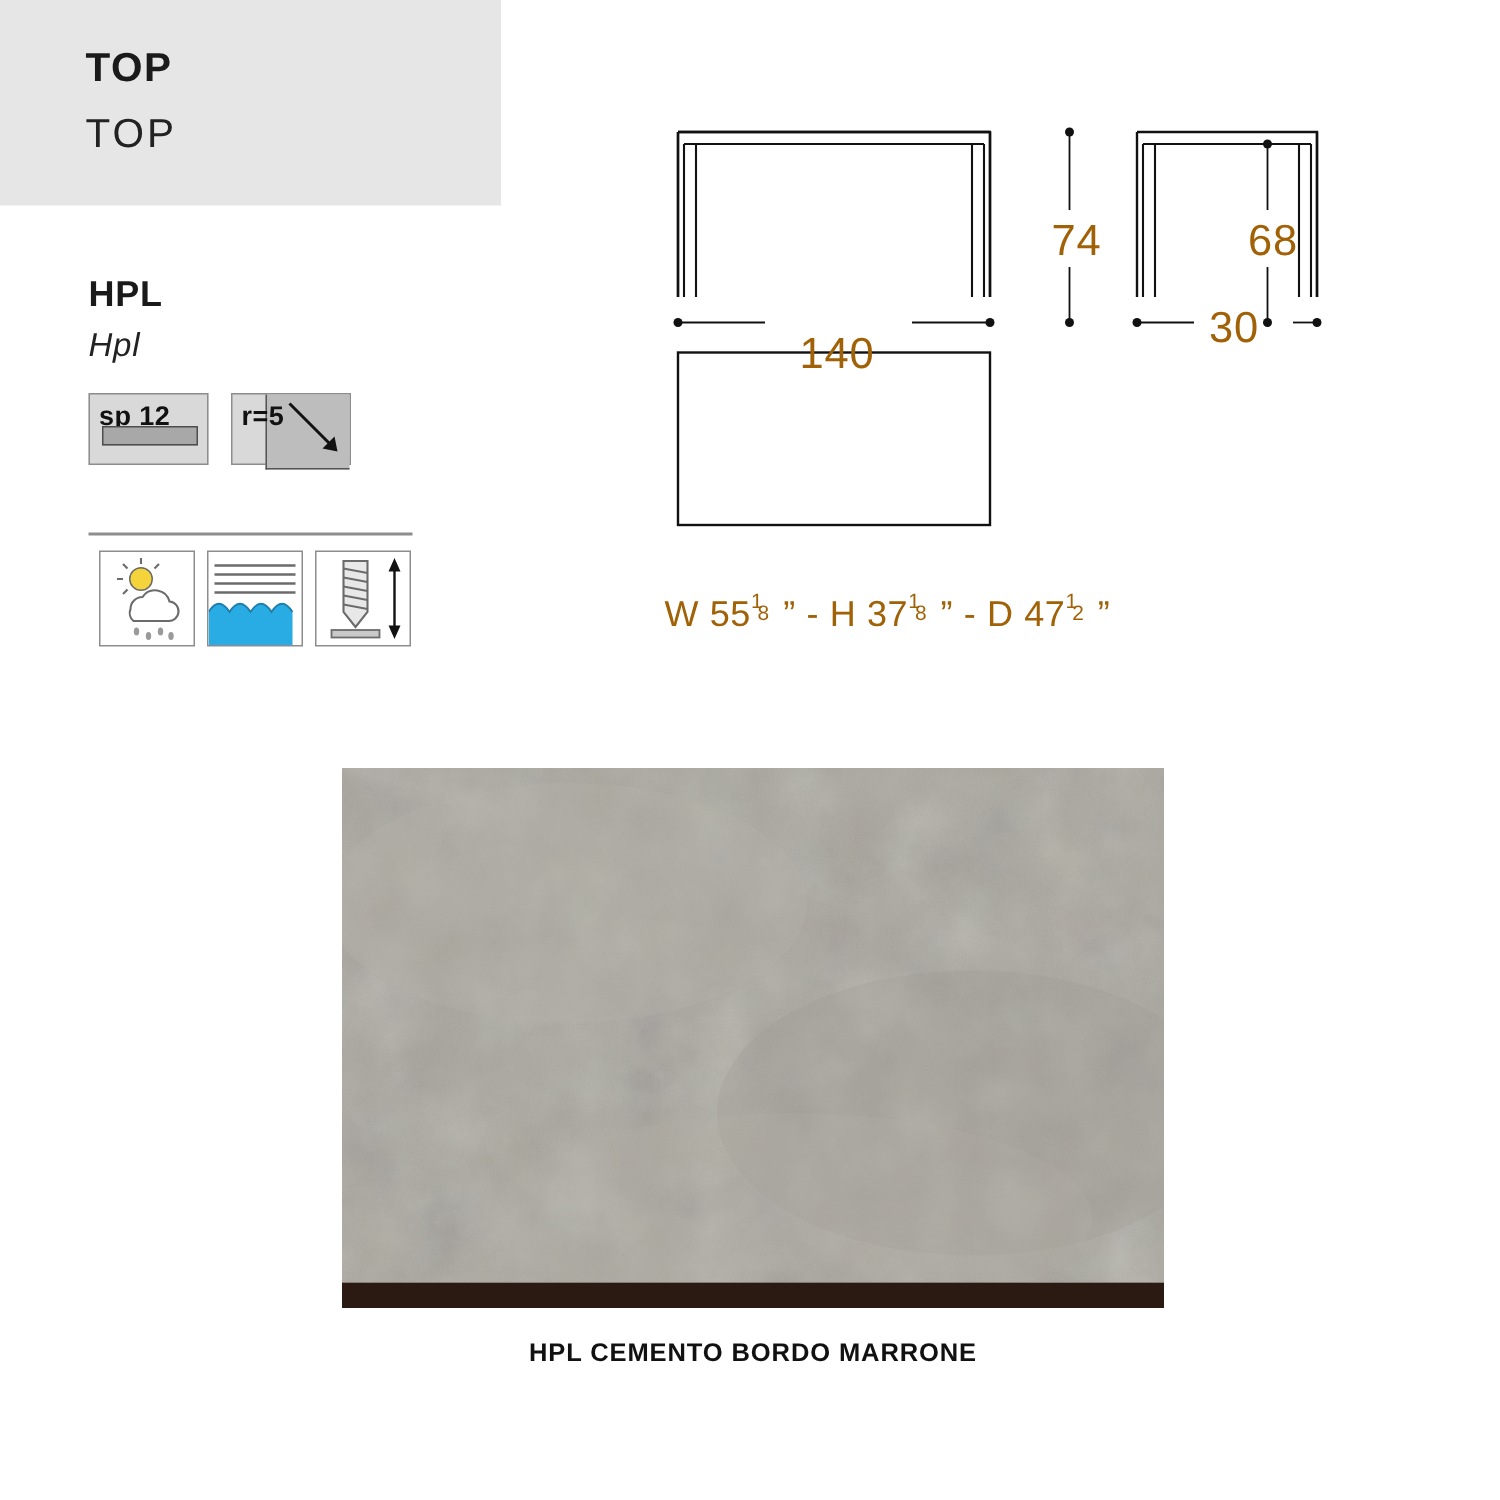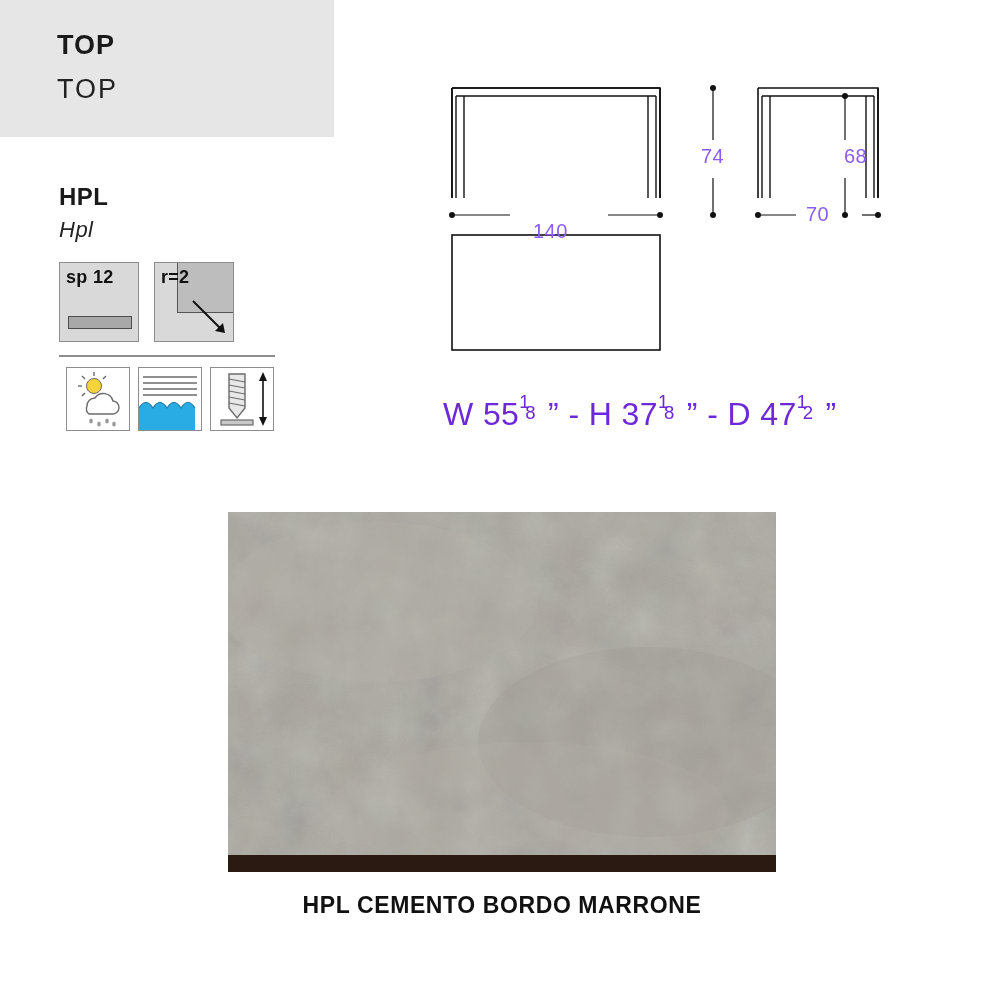--- a/index.html
+++ b/index.html
@@ -61,21 +61,21 @@
     font-size: 22px;
     font-style: italic;
     letter-spacing: 0.5px;
     color: #222;
   }
 
   
   .spec-box {
     position: absolute;
     width: 80px;
-    height: 80px;
+    height: 48px;
     border: 1.5px solid #8d8d8d;
     background: #d9d9d9;
     box-sizing: border-box;
   }
   .spec-box-1 { left: 59px; top: 262px; }
   .spec-box-2 { left: 154px; top: 262px; }
   .spec-label {
     position: absolute;
     left: 6px;
     top: 4px;
@@ -143,33 +143,33 @@
   .tech-area {
     position: absolute;
     left: 420px;
     top: 60px;
     width: 520px;
     height: 380px;
   }
   .dim-text {
     position: absolute;
     font-family: "Liberation Sans", sans-serif;
-    font-size: 20px;
-    color: #8b5cf6;
+    font-size: 29px;
+    color: #a16207;
     letter-spacing: 0.5px;
   }
 
   
   .inches-line {
     position: absolute;
     left: 443px;
     top: 396px;
-    font-size: 32px;
+    font-size: 24px;
     letter-spacing: 0.4px;
-    color: #6d28d9;
+    color: #a16207;
     white-space: nowrap;
   }
   .frac {
     display: inline-block;
     position: relative;
     width: 0.9em;
     height: 1em;
     vertical-align: -0.1em;
   }
   .frac .num {
@@ -207,21 +207,21 @@
     width: 548px;
     height: 17px;
     background: #2b1a12;
   }
   .swatch-caption {
     position: absolute;
     left: 228px;
     top: 892px;
     width: 548px;
     text-align: center;
-    font-size: 23px;
+    font-size: 17px;
     font-weight: bold;
     letter-spacing: 0.6px;
     color: #111;
   }
 </style>
 </head>
 <body>
 
 <div class="header-band"></div>
 <div class="header-title">TOP</div>
@@ -230,21 +230,21 @@
 <div class="mat-name">HPL</div>
 <div class="mat-name-it">Hpl</div>
 
 <div class="spec-box spec-box-1">
   <span class="spec-label">sp 12</span>
   <span class="sp-bar"></span>
 </div>
 
 <div class="spec-box spec-box-2">
   <span class="r-corner"></span>
-  <span class="spec-label">r=2</span>
+  <span class="spec-label">r=5</span>
   <svg class="r-arrow" viewBox="0 0 40 40">
     <line x1="4" y1="4" x2="32" y2="32" stroke="#111" stroke-width="2"></line>
     <polygon points="36,36 26,34 34,26" fill="#111"></polygon>
   </svg>
 </div>
 
 <div class="icon-divider"></div>
 
 <div class="icon-box icon-box-1">
   <svg width="62" height="62" viewBox="0 0 62 62">
@@ -345,22 +345,22 @@
     <circle cx="425" cy="155" r="3" fill="#111"></circle>
 
     <line x1="338" y1="155" x2="376" y2="155" stroke="#111" stroke-width="1.2"></line>
     <line x1="442" y1="155" x2="458" y2="155" stroke="#111" stroke-width="1.2"></line>
     <circle cx="338" cy="155" r="3" fill="#111"></circle>
     <circle cx="458" cy="155" r="3" fill="#111"></circle>
   </svg>
 
   <span class="dim-text" style="left:113px; top:160px;">140</span>
   <span class="dim-text" style="left:281px; top:85px;">74</span>
-  <span class="dim-text" style="left:424px; top:85px;">68</span>
-  <span class="dim-text" style="left:386px; top:143px;">70</span>
+  <span class="dim-text" style="left:412px; top:85px;">68</span>
+  <span class="dim-text" style="left:386px; top:143px;">30</span>
 </div>
 
 <div class="inches-line">
   <span>W 55</span><span class="frac"><span class="num">1</span><span class="den">8</span></span><span>”</span>
   <span>- H 37</span><span class="frac"><span class="num">1</span><span class="den">8</span></span><span>”</span>
   <span>- D 47</span><span class="frac"><span class="num">1</span><span class="den">2</span></span><span>”</span>
 </div>
 
 <div class="swatch-wrap">
   <svg class="swatch-img" viewBox="0 0 548 343" preserveAspectRatio="none">

